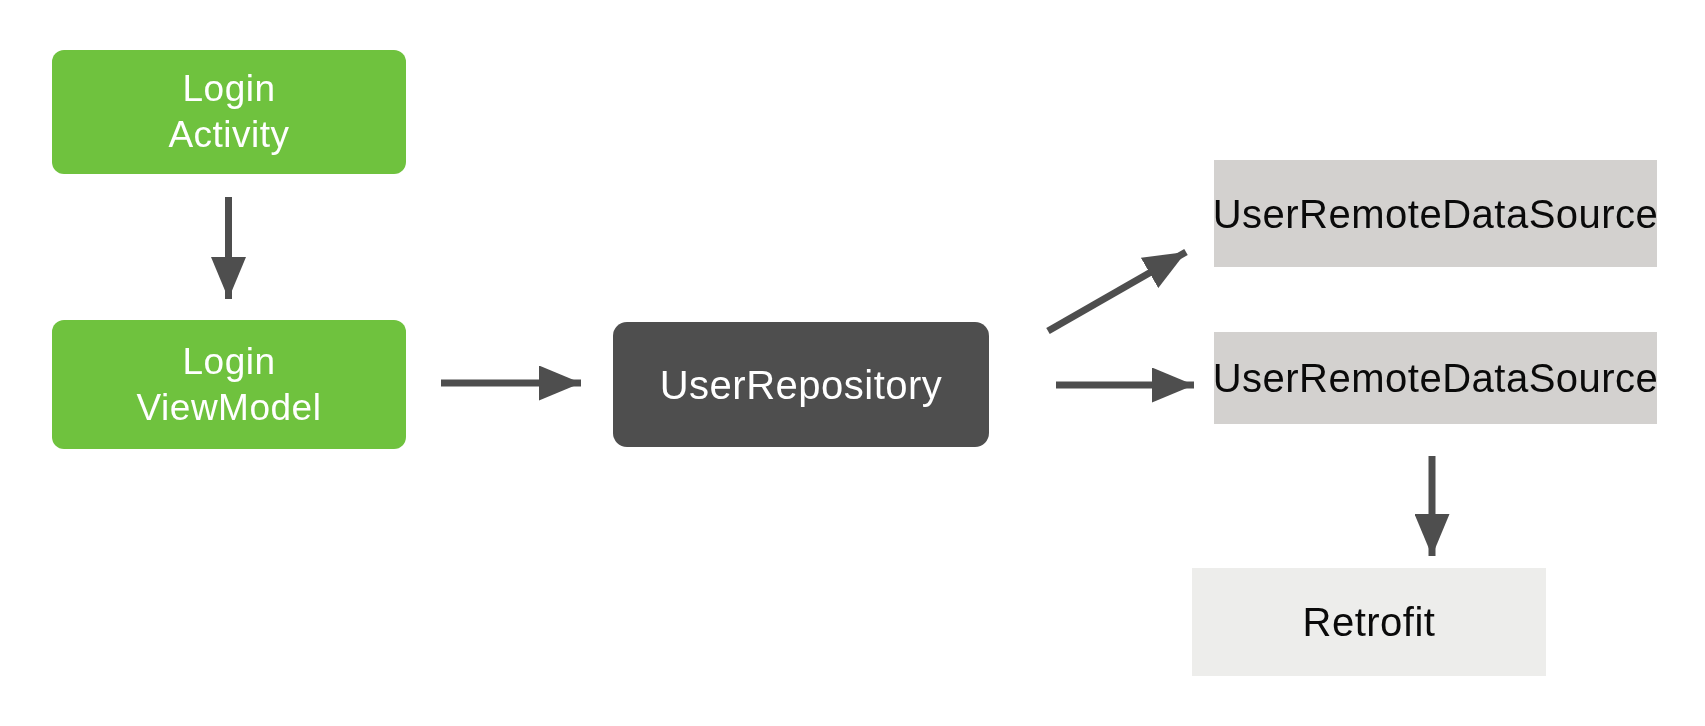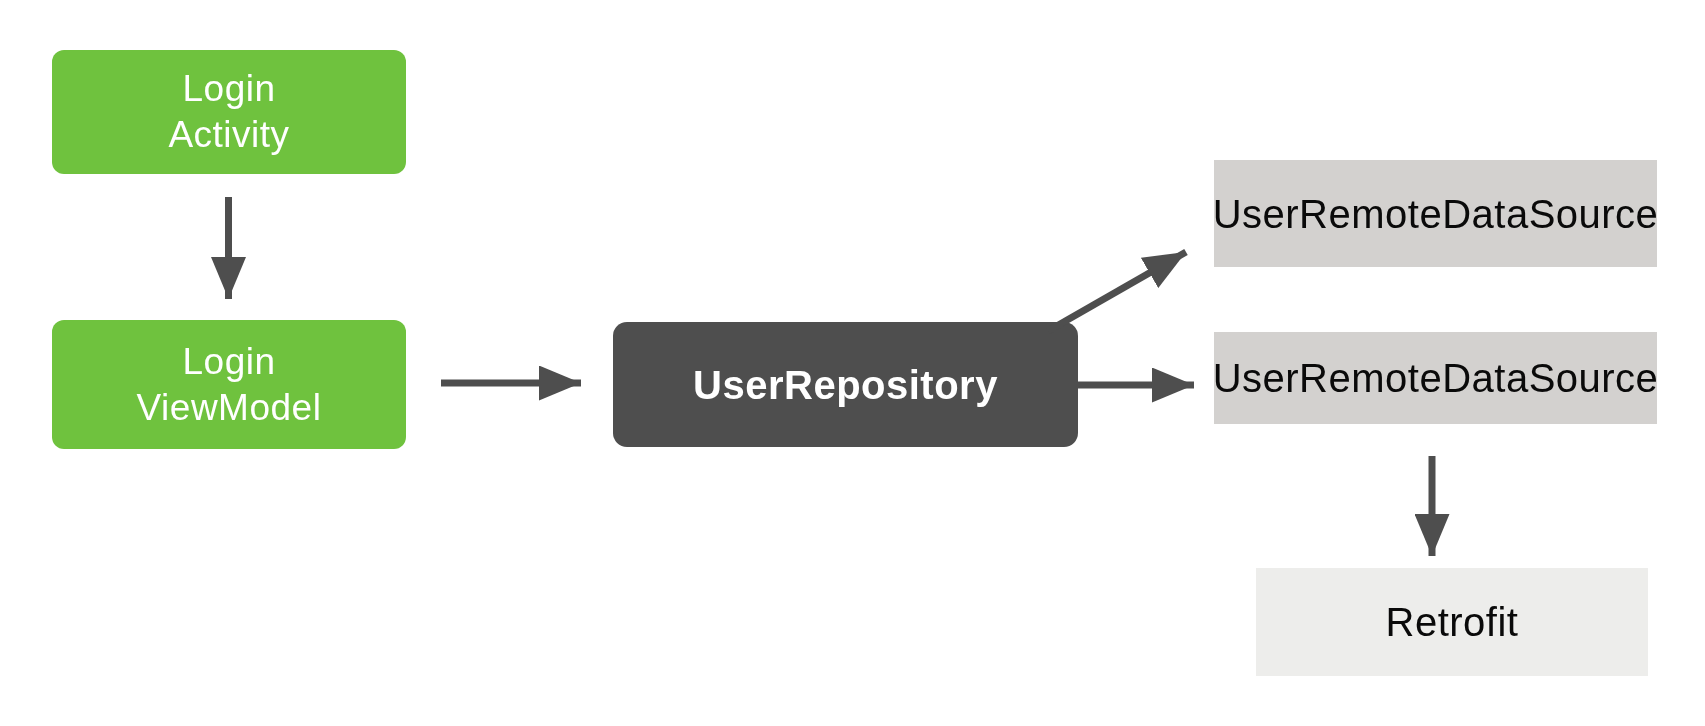--- a/index.html
+++ b/index.html
@@ -50,24 +50,24 @@
     background:var(--gray);
     color:var(--dark-text);
   }
   .node.lightgray{
     background:var(--lightgray);
     color:var(--dark-text);
   }
   
   #node-login-activity   {left:52px;  top:50px;  width:354px; height:124px;}
   #node-login-viewmodel  {left:52px;  top:320px; width:354px; height:129px;}
-  #node-user-repository  {left:613px; top:322px; width:465px; height:125px;font-weight:bold;}
+  #node-user-repository  {left:613px; top:322px; width:376px; height:125px;}
   #node-user-local       {left:1214px;top:160px; width:443px; height:107px;}
   #node-user-remote      {left:1214px;top:332px; width:443px; height:92px;}
-  #node-retrofit         {left:1256px;top:568px; width:392px; height:108px;justify-content:center;}
+  #node-retrofit         {left:1192px;top:568px; width:354px; height:108px;justify-content:center;}
   .edges{
     position:absolute;
     left:0;top:0;
     width:1705px;height:726px;
     pointer-events:none;
   }
   .edges line{
     stroke:var(--arrow);
     stroke-width:7;
   }

